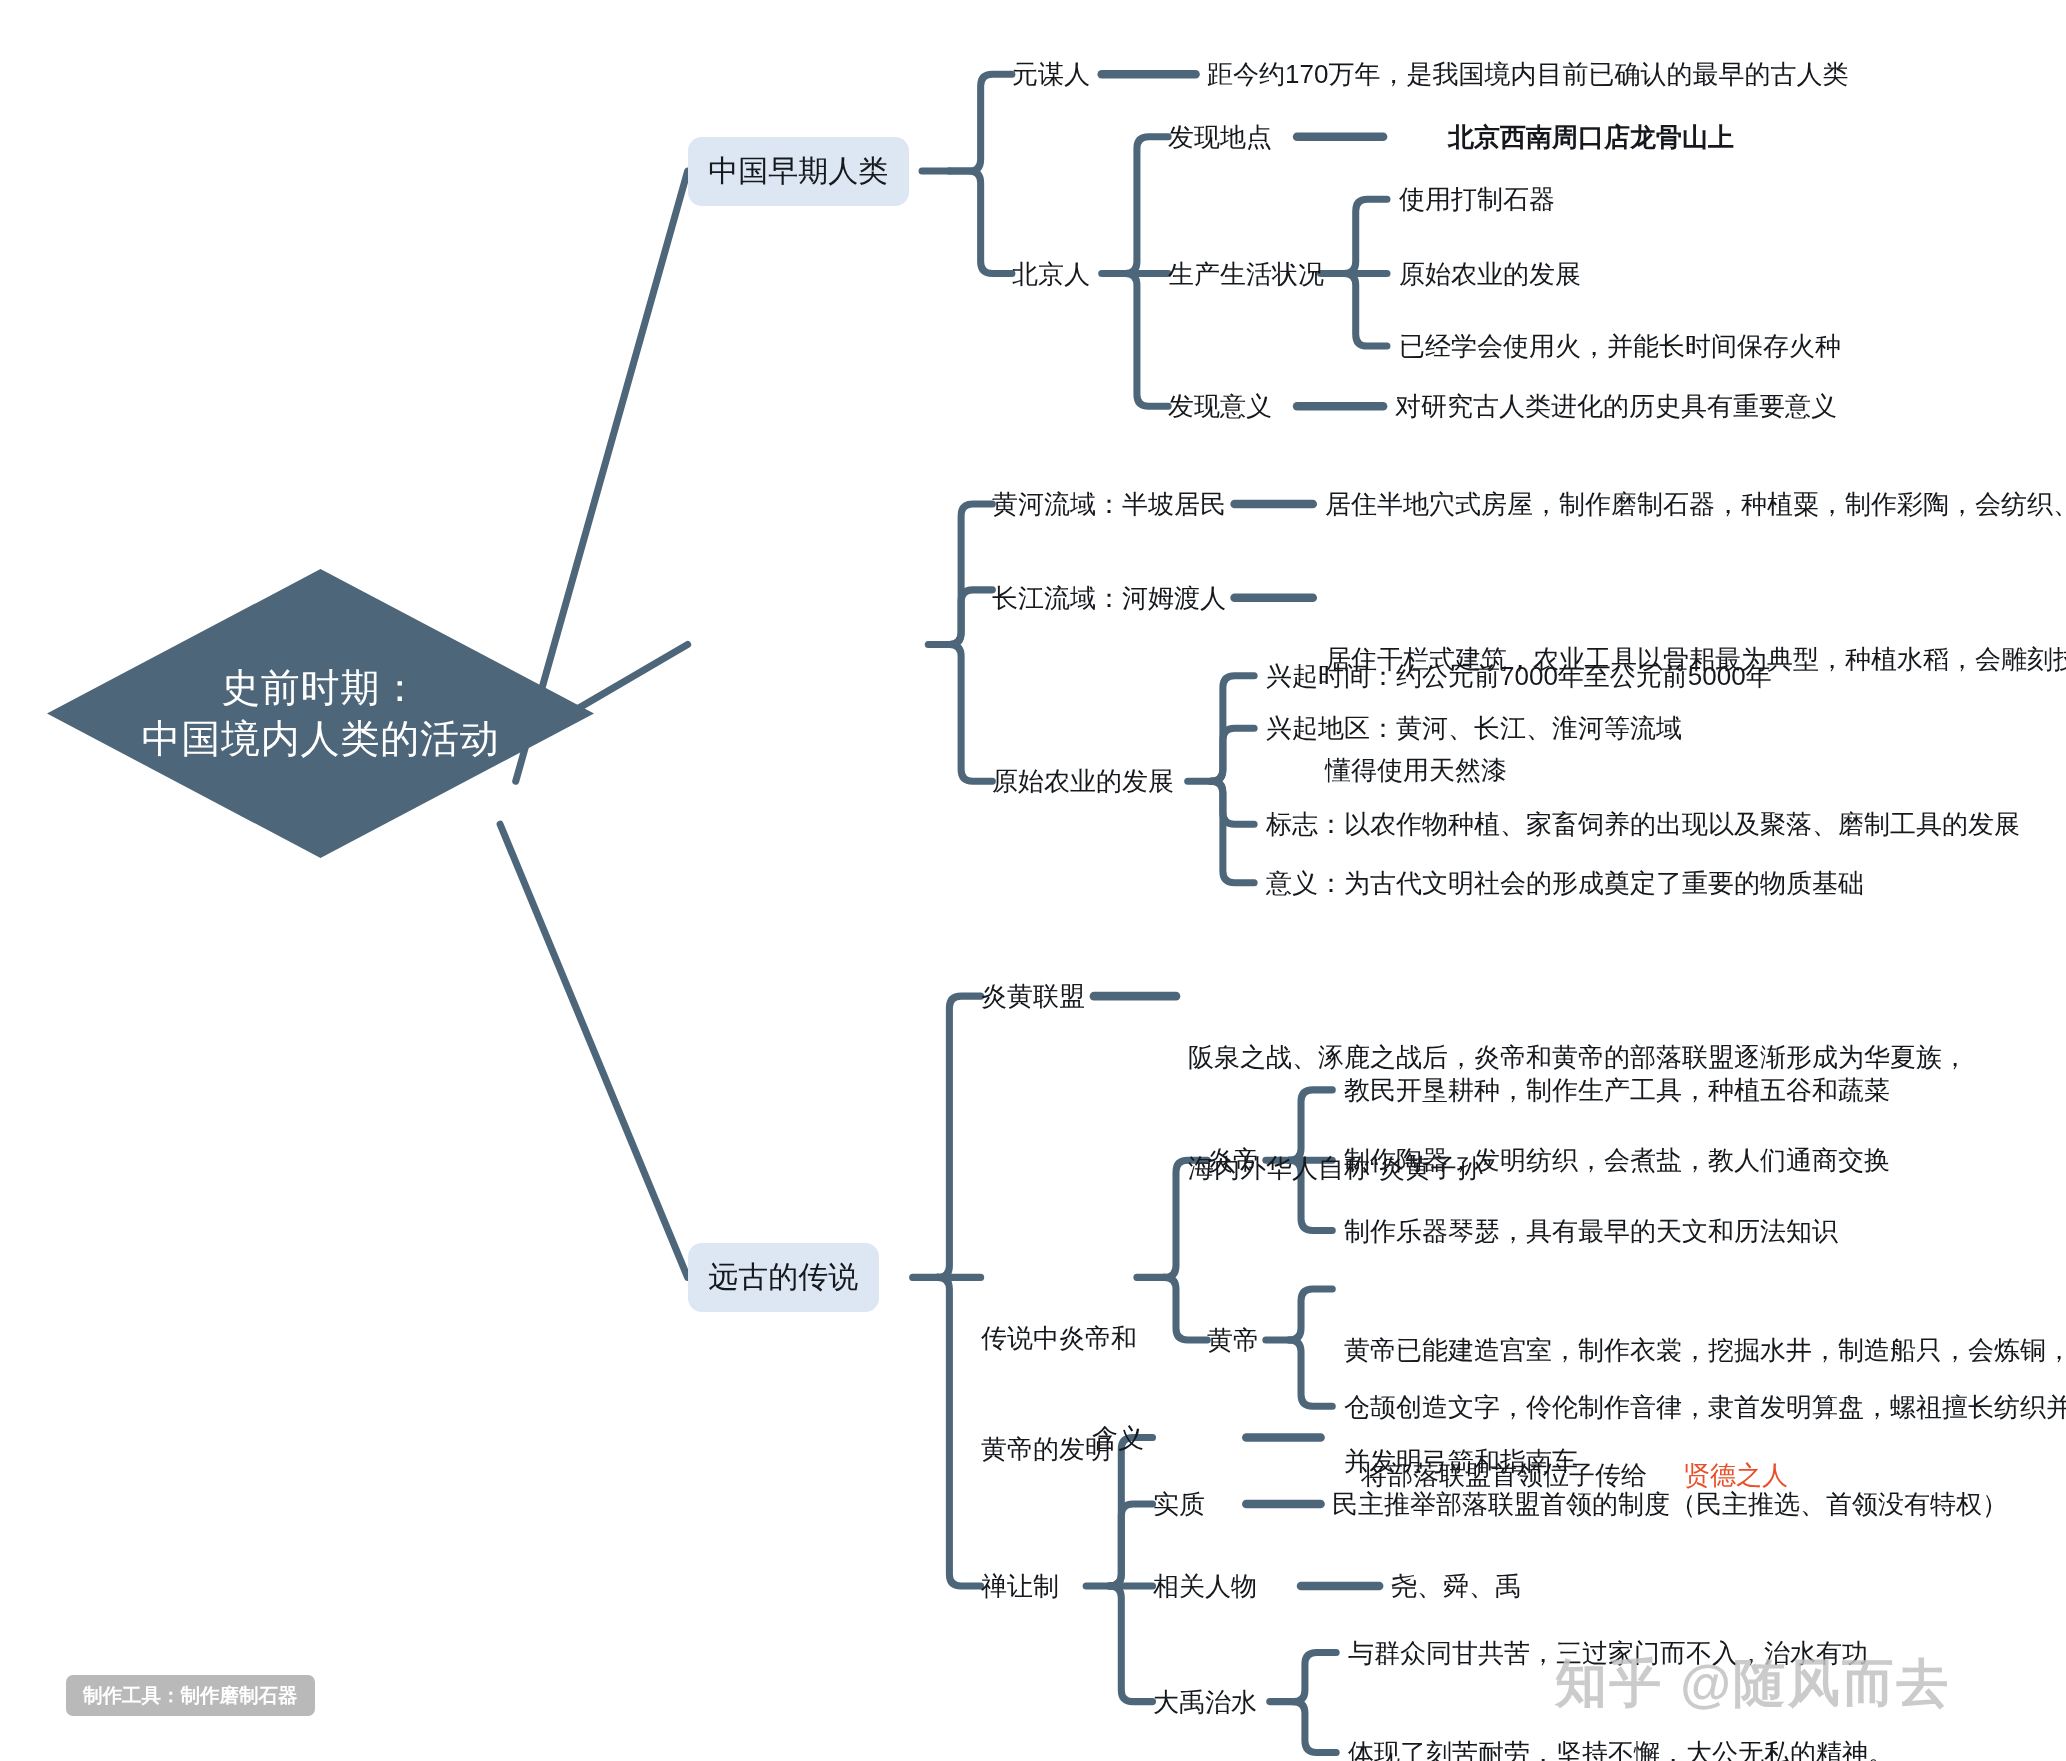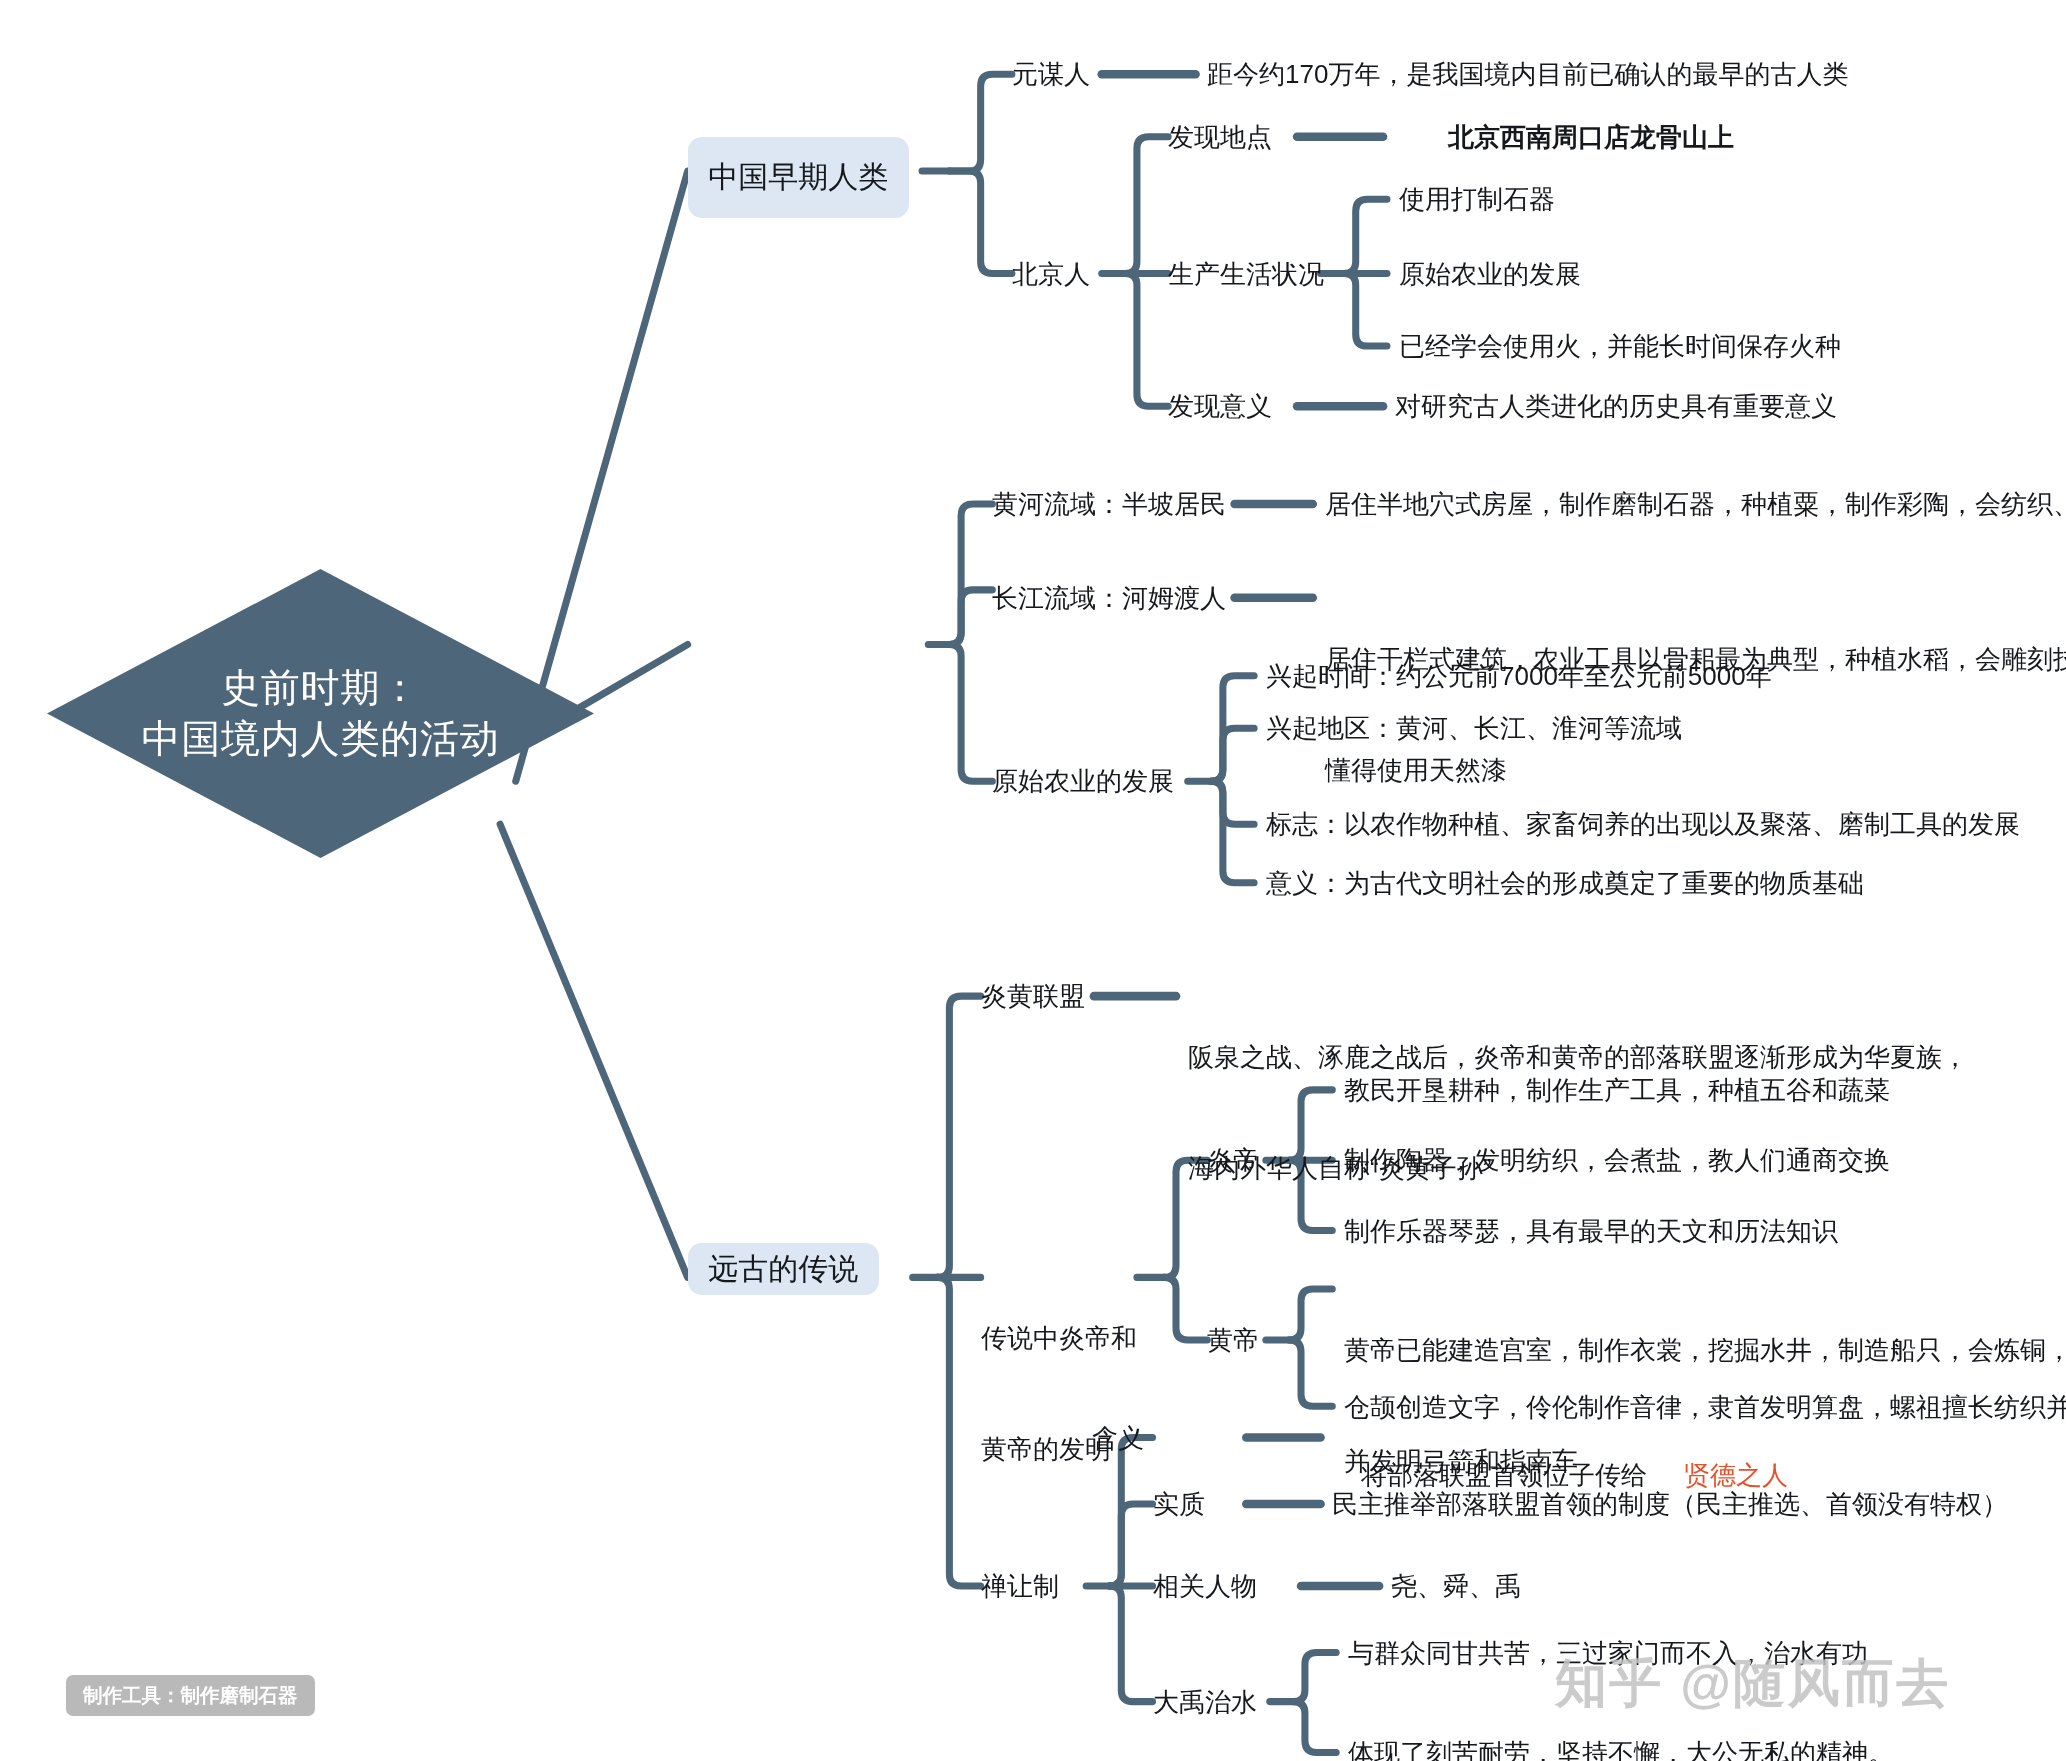--- a/index.html
+++ b/index.html
@@ -158,26 +158,26 @@
   </svg>
 
   <div class="diamond-wrap">
     <div class="diamond-shape"></div>
     <div class="diamond-text">
       <span>史前时期：</span>
       <span>中国境内人类的活动</span>
     </div>
   </div>
 
-  <div class="pill" style="left:688px;top:137px;height:81px;">
+  <div class="pill" style="left:688px;top:137px;height:69px;">
     <span>中国早期人类</span>
   </div>
 
 
-  <div class="pill" style="left:688px;top:1243px;height:52px;">
+  <div class="pill" style="left:688px;top:1243px;height:69px;">
     <span>远古的传说</span>
   </div>
 
   <div class="node" style="left:1012px;top:56px;">元谋人</div>
   <div class="node" style="left:1207px;top:56px;">距今约170万年，是我国境内目前已确认的最早的古人类</div>
 
   <div class="node" style="left:1012px;top:256px;">北京人</div>
 
   <div class="node" style="left:1168px;top:119px;">发现地点</div>
   <div class="node" style="left:1448px;top:119px;font-weight:bold;">北京西南周口店龙骨山上</div>

